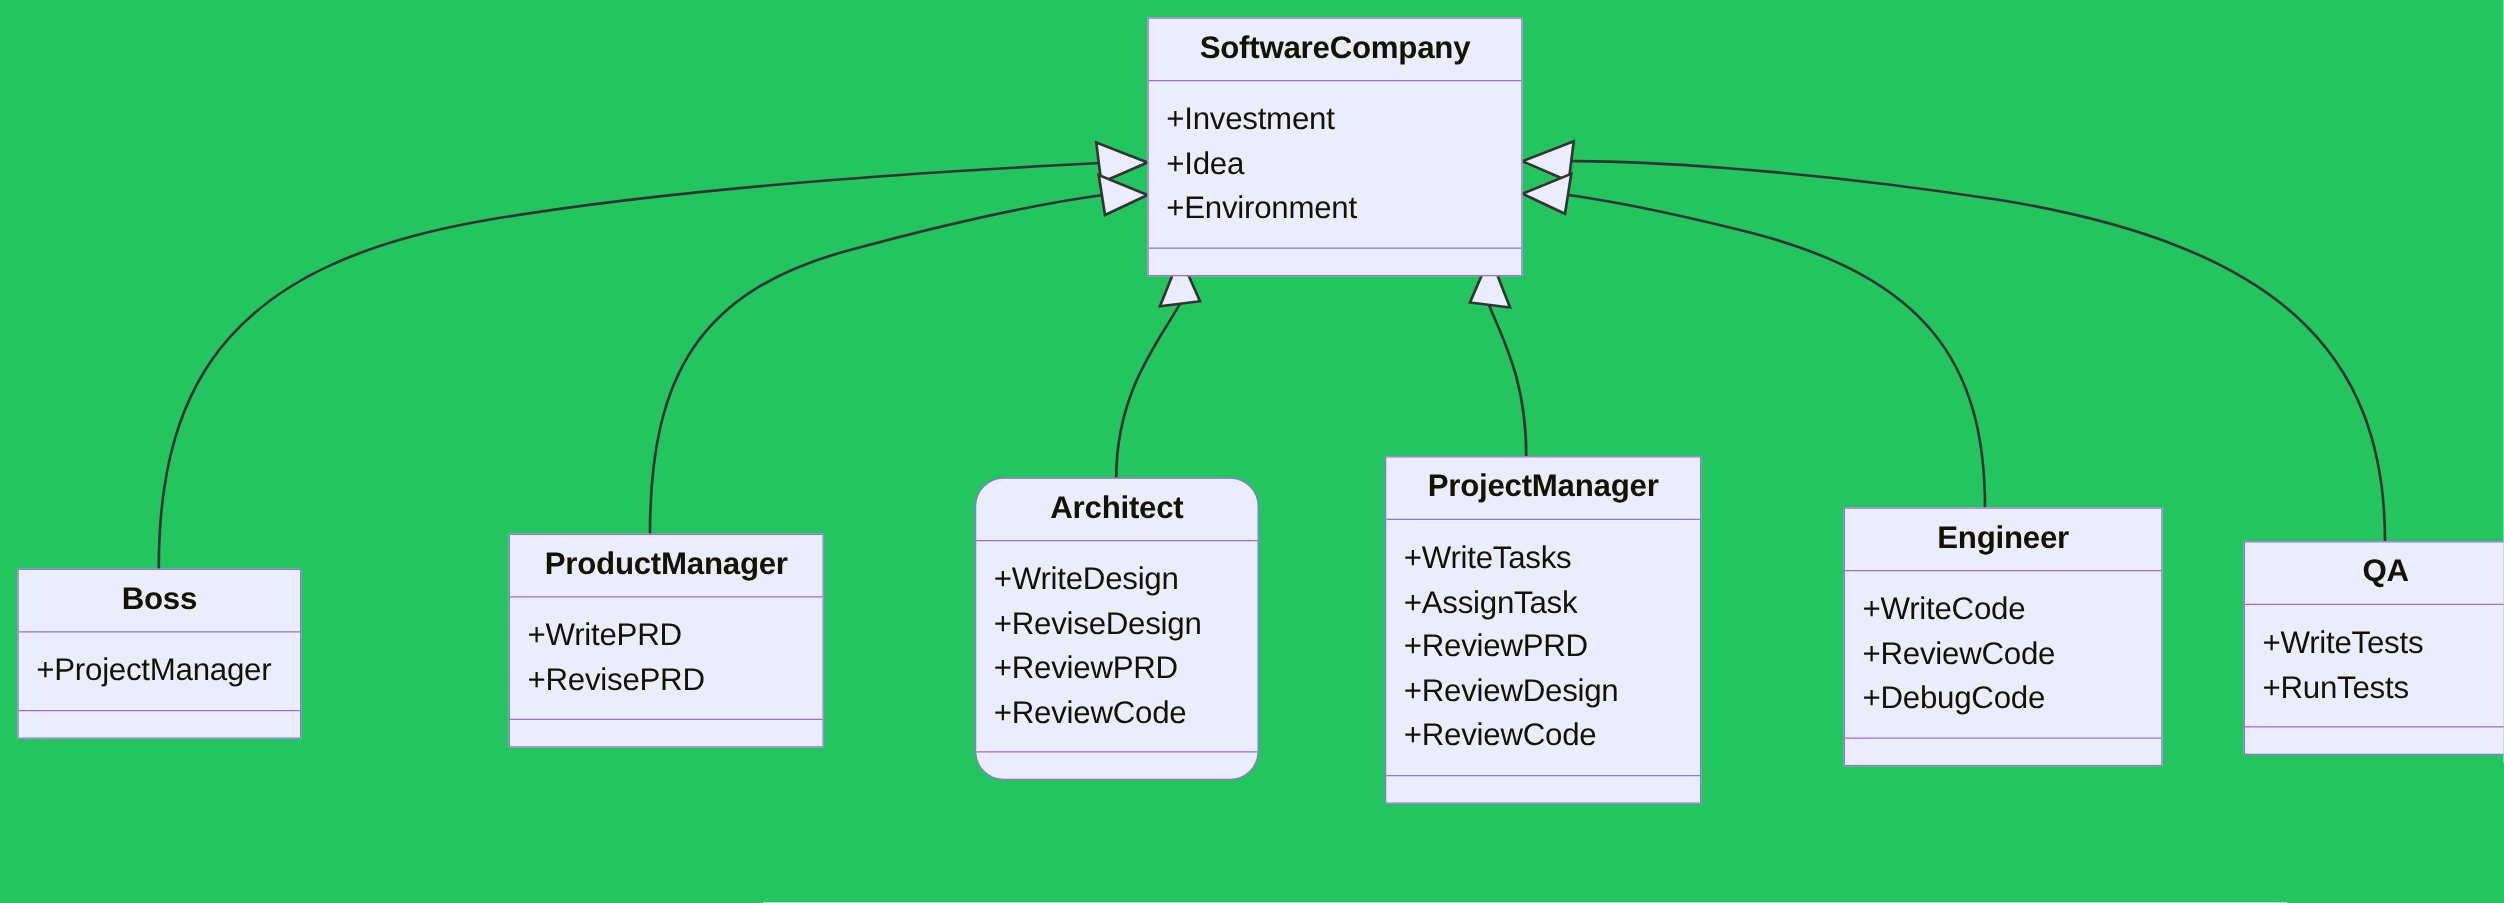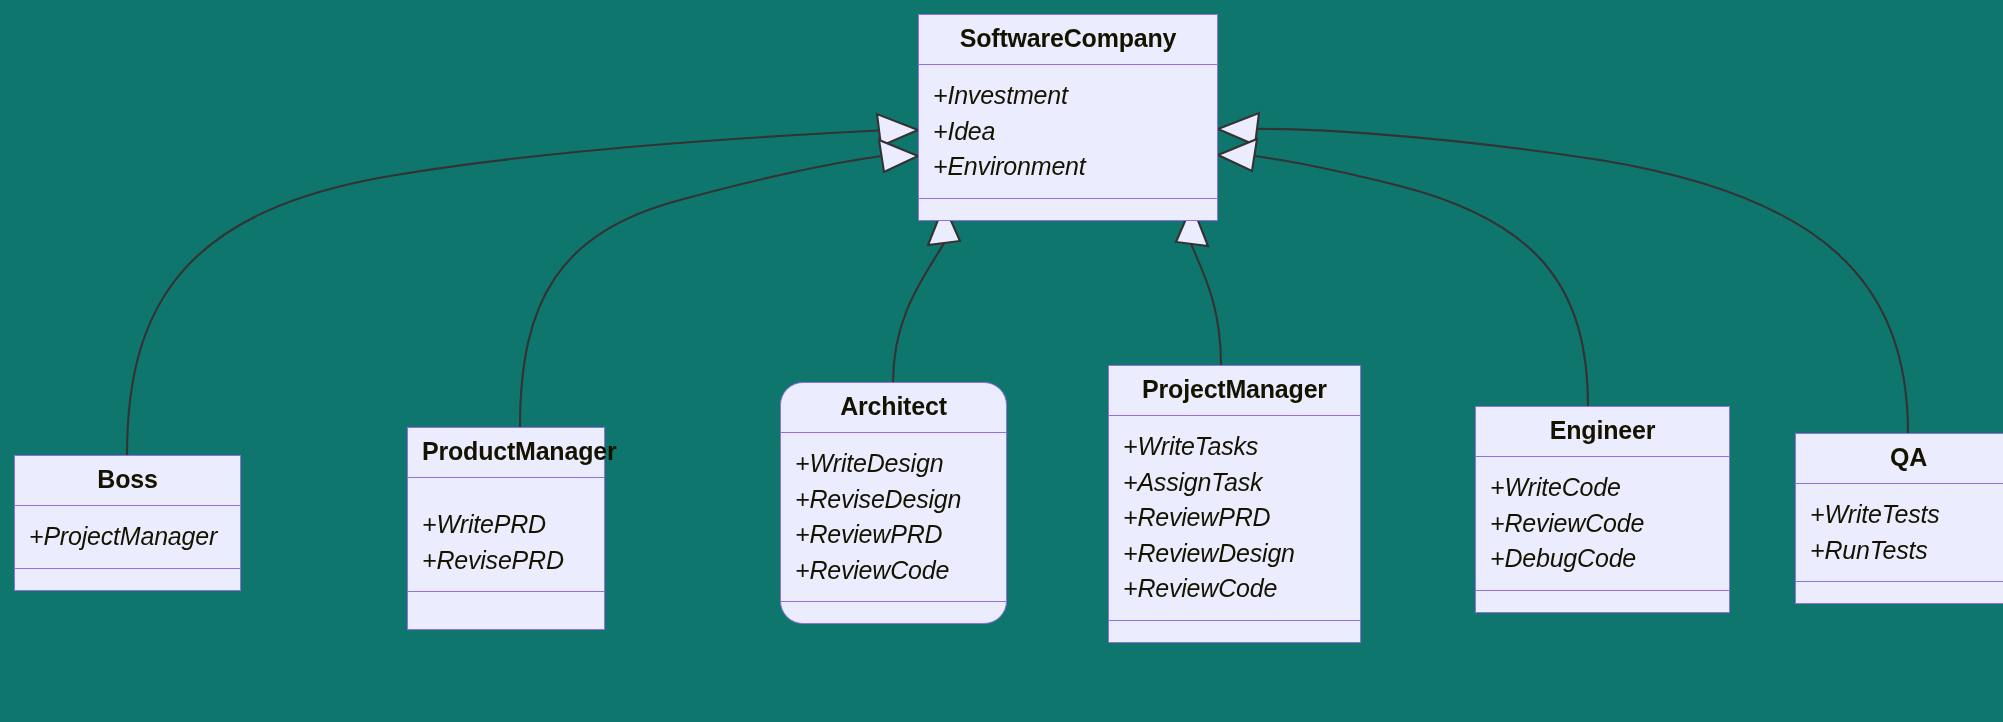--- a/index.html
+++ b/index.html
@@ -4,21 +4,21 @@
 <style>
   html, body {
     margin: 0;
     padding: 0;
     background: #ffffff;
   }
   #canvas {
     position: relative;
     width: 2003px;
     height: 722px;
-    background: #0f766e;
+    background: #22c55e;
     font-family: "Liberation Sans", sans-serif;
     overflow: hidden;
   }
   #edge-layer {
     position: absolute;
     left: 0;
     top: 0;
     width: 2003px;
     height: 722px;
     pointer-events: none;
@@ -41,21 +41,20 @@
     padding: 9px 14px 11px 14px;
     border-bottom: 1.6px solid #9370DB;
     white-space: nowrap;
     letter-spacing: -0.2px;
   }
   .class-attrs {
     box-sizing: border-box;
     padding: 13px 14px 13px 14px;
     border-bottom: 1.6px solid #9370DB;
     flex: 1 1 auto;
-    font-style: italic;
   }
   .attr-row {
     font-size: 25px;
     color: #131300;
     line-height: 1.42;
     white-space: nowrap;
     letter-spacing: -0.2px;
   }
   .class-methods {
     box-sizing: border-box;
@@ -107,21 +106,21 @@
   </div>
 
   <div class="uml-class" style="left:14px; top:455px; width:227px;">
     <div class="class-title">Boss</div>
     <div class="class-attrs">
       <div class="attr-row">+ProjectManager</div>
     </div>
     <div class="class-methods"></div>
   </div>
 
-  <div class="uml-class" style="left:407px; top:427px; width:198px;gap:16px;">
+  <div class="uml-class" style="left:407px; top:427px; width:252px;">
     <div class="class-title">ProductManager</div>
     <div class="class-attrs">
       <div class="attr-row">+WritePRD</div>
       <div class="attr-row">+RevisePRD</div>
     </div>
     <div class="class-methods"></div>
   </div>
 
   <div class="uml-class" style="left:780px; top:382px; width:227px;border-radius:23px;">
     <div class="class-title">Architect</div>

